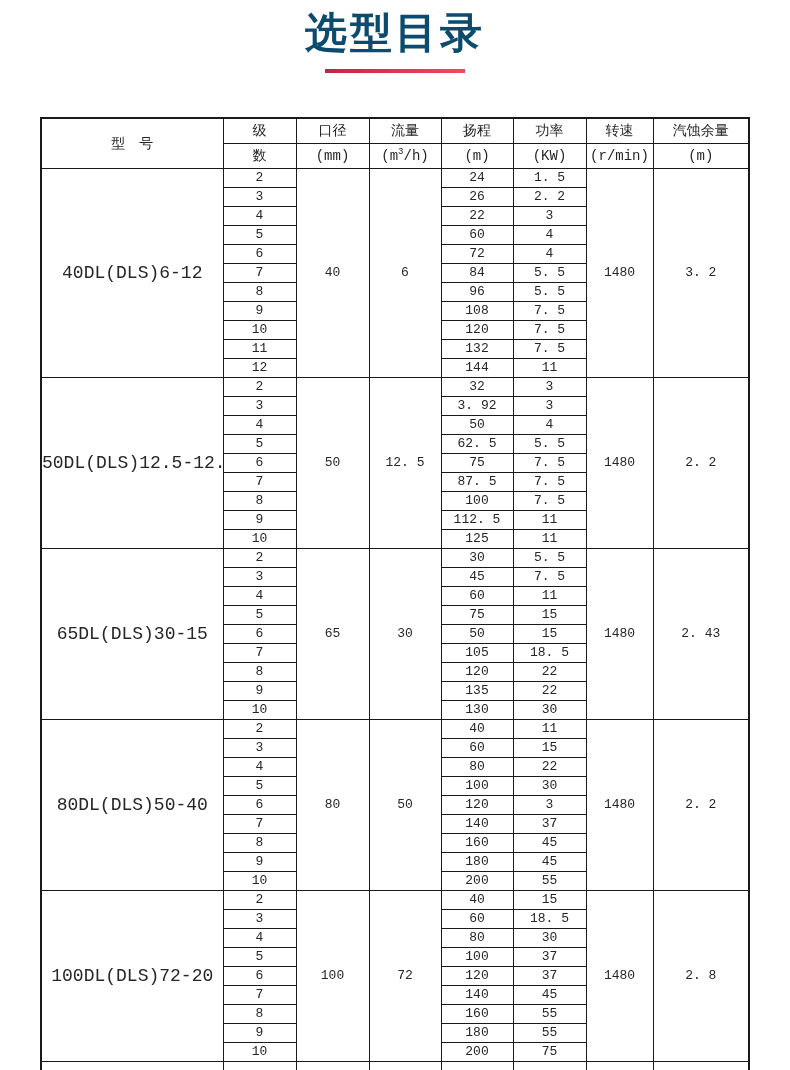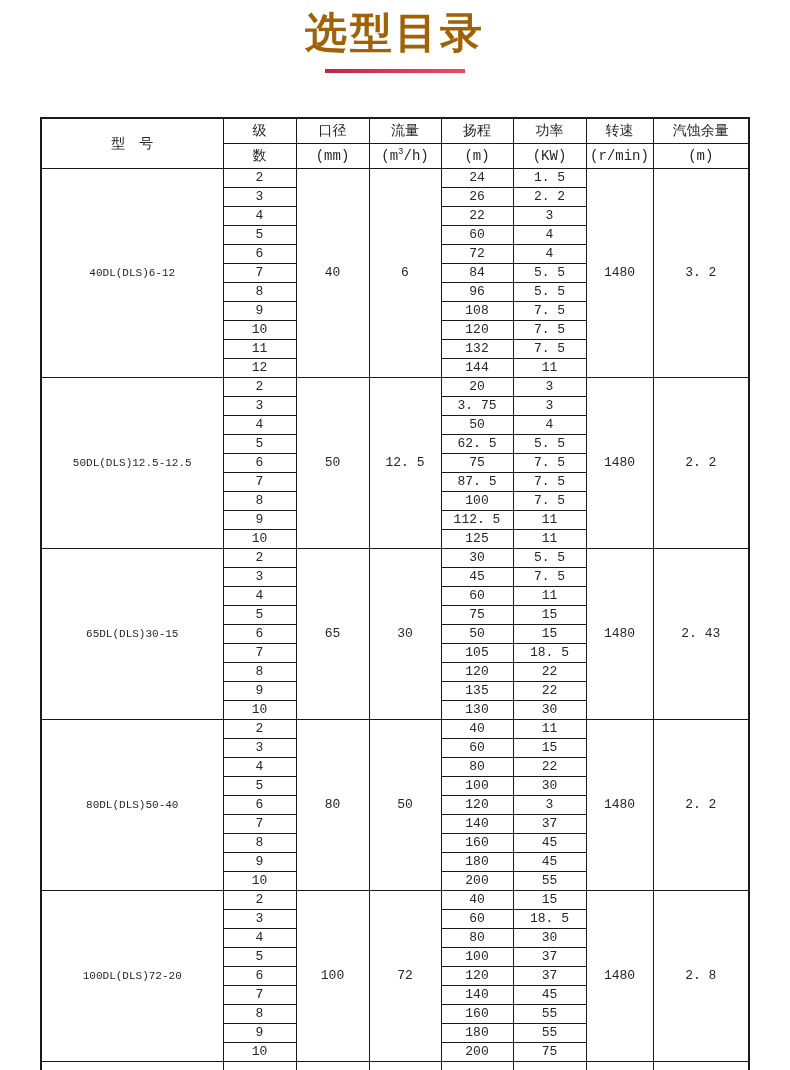--- a/index.html
+++ b/index.html
@@ -13,21 +13,21 @@
     font-family: "Liberation Sans", "DejaVu Sans", sans-serif;
   }
   .title {
     margin: 0;
     padding-top: 8px;
     text-align: center;
     font-size: 42px;
     line-height: 1.18;
     font-weight: 900;
     letter-spacing: 3px;
-    color: #a16207;
+    color: #0c4a6e;
     font-family: "DejaVu Sans", "Liberation Sans", sans-serif;
   }
   .title-underline {
     width: 140px;
     height: 4px;
     margin: 11px auto 0;
     background: linear-gradient(90deg, #c32545, #f2495d);
   }
   table.catalog {
     position: absolute;
@@ -56,21 +56,21 @@
     font-size: 14px;
   }
   table.catalog tbody td {
     height: 18px;
     line-height: 18px;
   }
   table.catalog thead sup {
     font-size: 9px;
     line-height: 0;
   }
-  td.model { font-size: 11px; }
+  td.model { font-size: 18px; }
 </style>
 </head>
 <body>
 
 <div class="page">
 
   <h1 class="title">选型目录</h1>
   <div class="title-underline"></div>
 
   <table class="catalog">
@@ -164,28 +164,28 @@
         <tr>
           <td>12</td>
           <td>144</td>
           <td>11</td>
         </tr>
         <tr>
           <td class="model" rowspan="9">50DL(DLS)12.5-12.5</td>
           <td>2</td>
           <td rowspan="9">50</td>
           <td rowspan="9">12. 5</td>
-          <td>20</td>
+          <td>32</td>
           <td>3</td>
           <td rowspan="9">1480</td>
           <td rowspan="9">2. 2</td>
         </tr>
         <tr>
           <td>3</td>
-          <td>3. 75</td>
+          <td>3. 92</td>
           <td>3</td>
         </tr>
         <tr>
           <td>4</td>
           <td>50</td>
           <td>4</td>
         </tr>
         <tr>
           <td>5</td>
           <td>62. 5</td>

